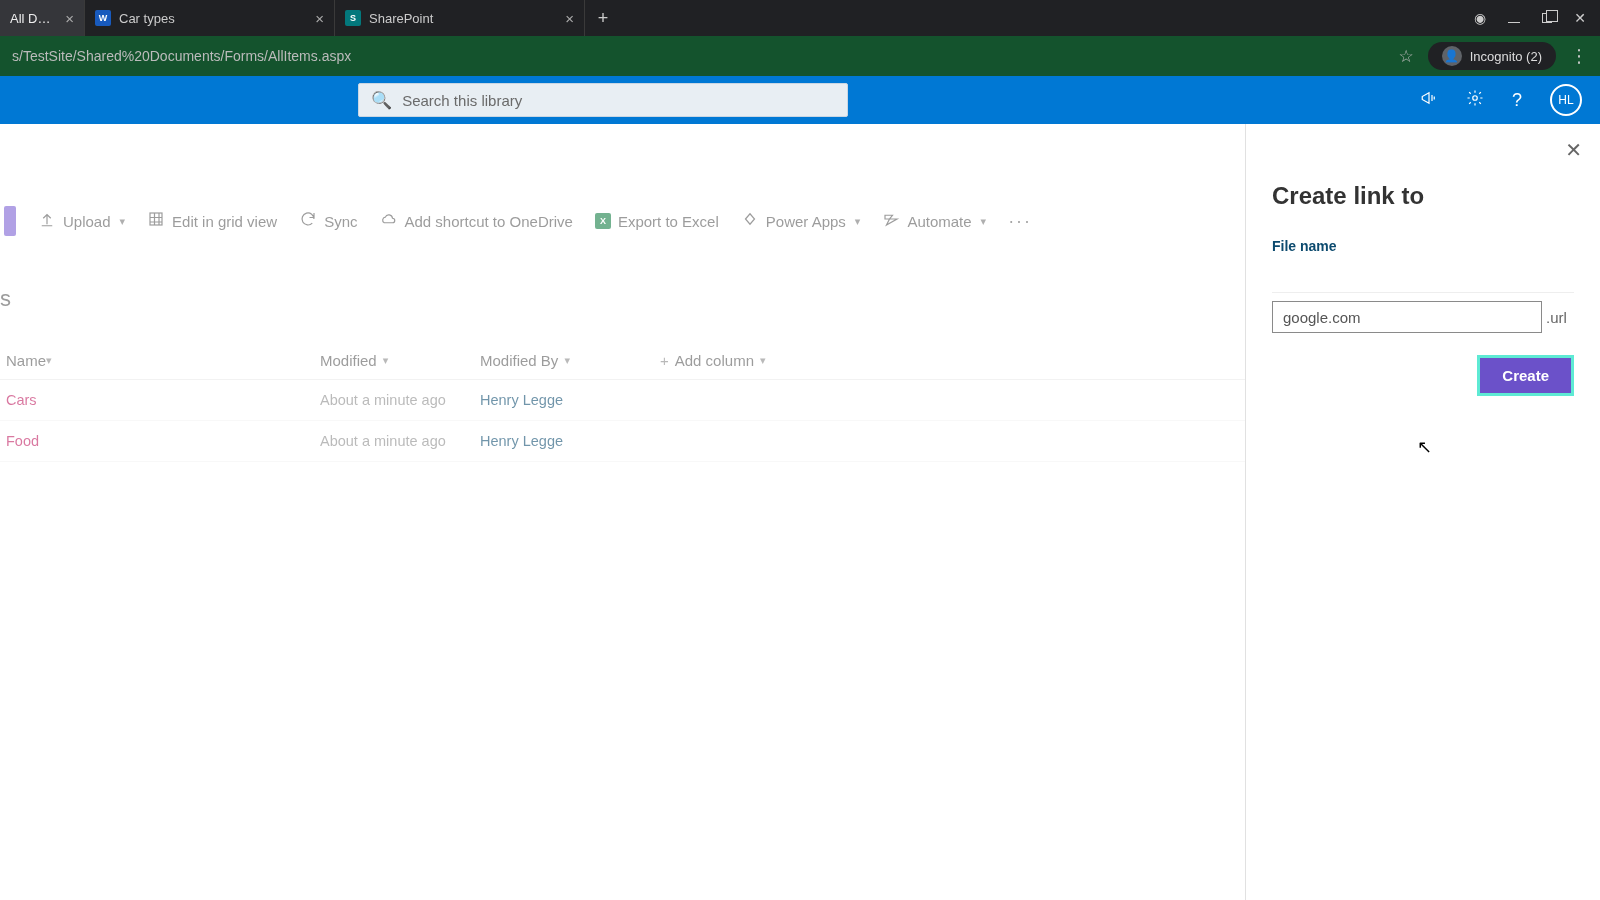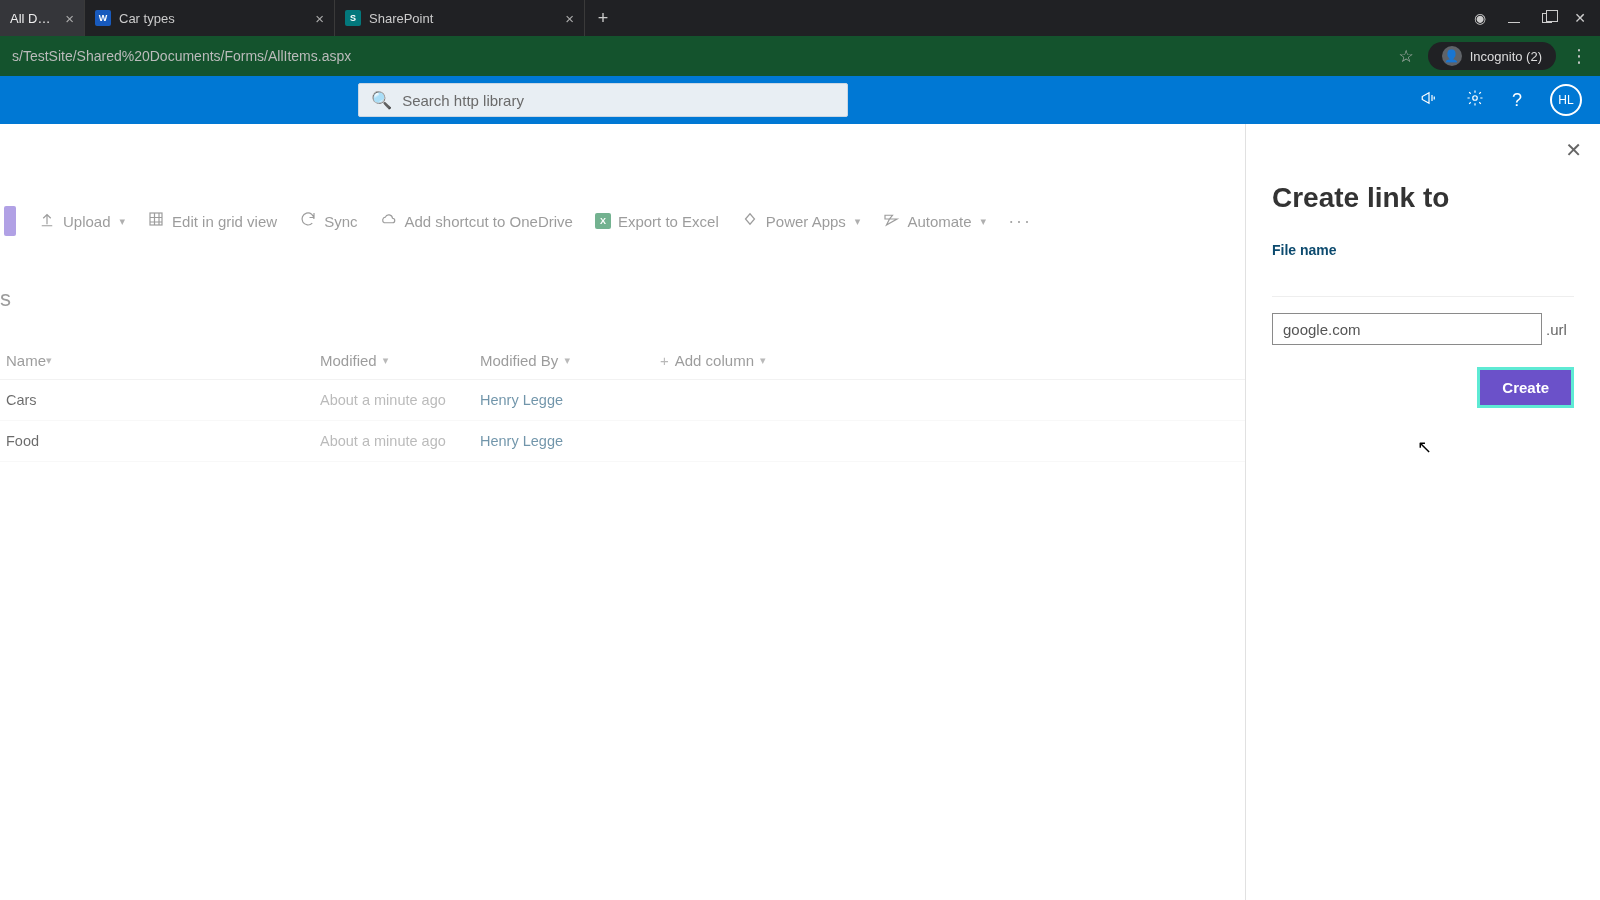--- a/index.html
+++ b/index.html
@@ -90,43 +90,43 @@
   .table { margin-top: 30px; }
   .thead { display: flex; padding: 10px 0; border-bottom: 1px solid #e9e9e9; color: #565656; font-size: 15px; }
   .col-name { width: 320px; padding-left: 6px; display:flex; align-items:center; gap:0;}
   .col-mod  { width: 160px; display:flex; align-items:center; gap:6px;}
   .col-by   { width: 180px; display:flex; align-items:center; gap:6px;}
   .col-add  { display:flex; align-items:center; gap:6px; color:#565656;}
   .hchev { font-size: 11px; color: #888; }
   .plus { color:#888; }
 
   .trow { display: flex; padding: 12px 0; border-bottom: 1px solid #f3f3f3; font-size: 14.5px; }
-  .c-name { width: 320px; padding-left: 6px; color: #000000; }
+  .c-name { width: 320px; padding-left: 6px; color: #be185d; }
   .c-mod  { width: 160px; color: #8a8a8a; }
   .c-by   { width: 180px; color: #0c4a6e; }
 
   
   .panel {
     position: absolute; right: 0; top: 0; bottom: 0; width: 355px;
     background: #fff; border-left: 1px solid #e1e1e1; padding: 24px 26px;
   }
   .panel-close {
     position: absolute; top: 14px; right: 18px; font-size: 20px; color: #666; cursor: pointer;
   }
-  .panel h2 { font-size: 28px; font-weight: 600; color: #333; margin-top: 34px; }
+  .panel h2 { font-size: 24px; font-weight: 600; color: #333; margin-top: 34px; }
   .link-field-wrap {
     margin-top: 24px; padding: 3px; background: #1a82e2;
   }
   .link-field-inner { background: #fff; padding: 3px; }
   .link-input {
     width: 100%; height: 34px; border: 1px solid #777; padding: 0 10px;
     font-size: 15px; color: #555; outline: none;
   }
   .fname-label { margin-top: 28px; font-size: 14px; font-weight: 600; color: #0c4a6e; }
-  .fname-row { margin-top: 38px; display: flex; align-items: center; gap: 4px; border-top:1px solid #eee; padding-top:16px;}
+  .fname-row { margin-top: 38px; display: flex; align-items: center; gap: 4px; border-top:1px solid #eee; padding-top:8px;}
   .fname-input {
     flex: 1; height: 32px; border: 1px solid #8a8a8a; padding: 0 10px;
     font-size: 15px; color: #555; outline: none; max-width: 270px;
   }
   .ext { font-size: 15px; color: #666; }
   .create-row { margin-top: 22px; display: flex; justify-content: flex-end; }
   .create-wrap { padding: 3px; background: #5eead4; }
   .create-btn {
     background: #6b51c9; color: #fff; border: none; padding: 9px 22px;
     font-size: 15px; font-weight: 600; cursor: pointer;
@@ -174,21 +174,21 @@
       <span>Incognito (2)</span>
     </div>
     <span class="kebab">⋮</span>
   </div>
 </div>
 
 <div class="sp-bar">
   <div class="search-wrap">
     <div class="search-box">
       <span class="search-ico">🔍</span>
-      <span class="search-text">Search http library</span>
+      <span class="search-text">Search this library</span>
     </div>
   </div>
   <div class="sp-right">
     <span class="sp-icon">
       <svg class="ic" viewBox="0 0 24 24" fill="none" stroke="#fff" stroke-width="1.6">
           <path d="M3 10v4l9 5V5L3 10zM16 8v8M19 10v4"></path>
         </svg>
     </span>
     <span class="sp-icon">
       <svg class="ic" viewBox="0 0 24 24" fill="none" stroke="#fff" stroke-width="1.6">

